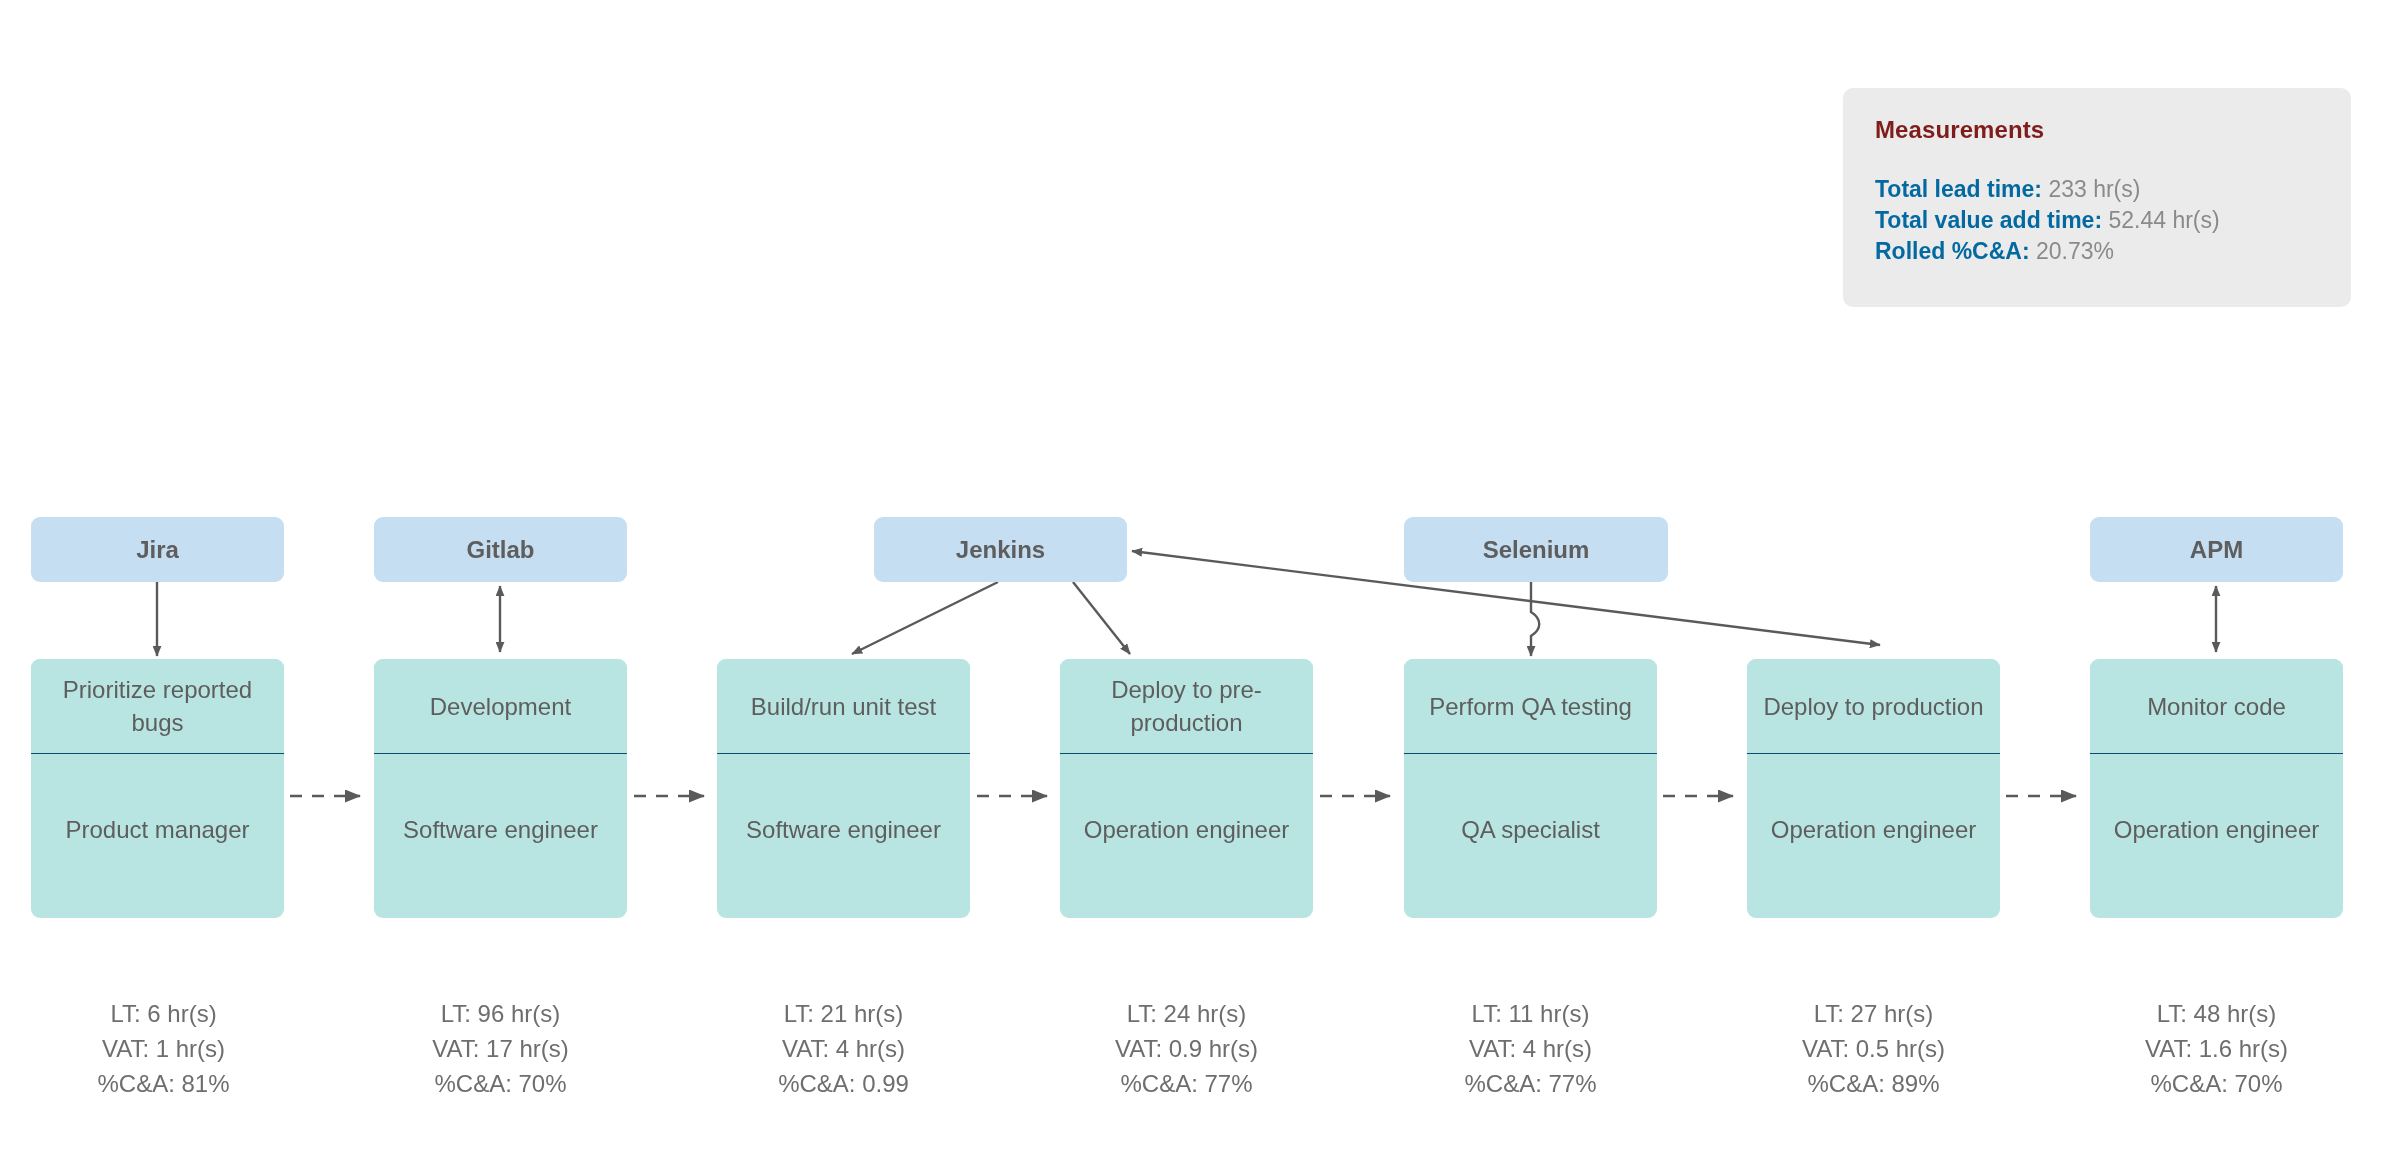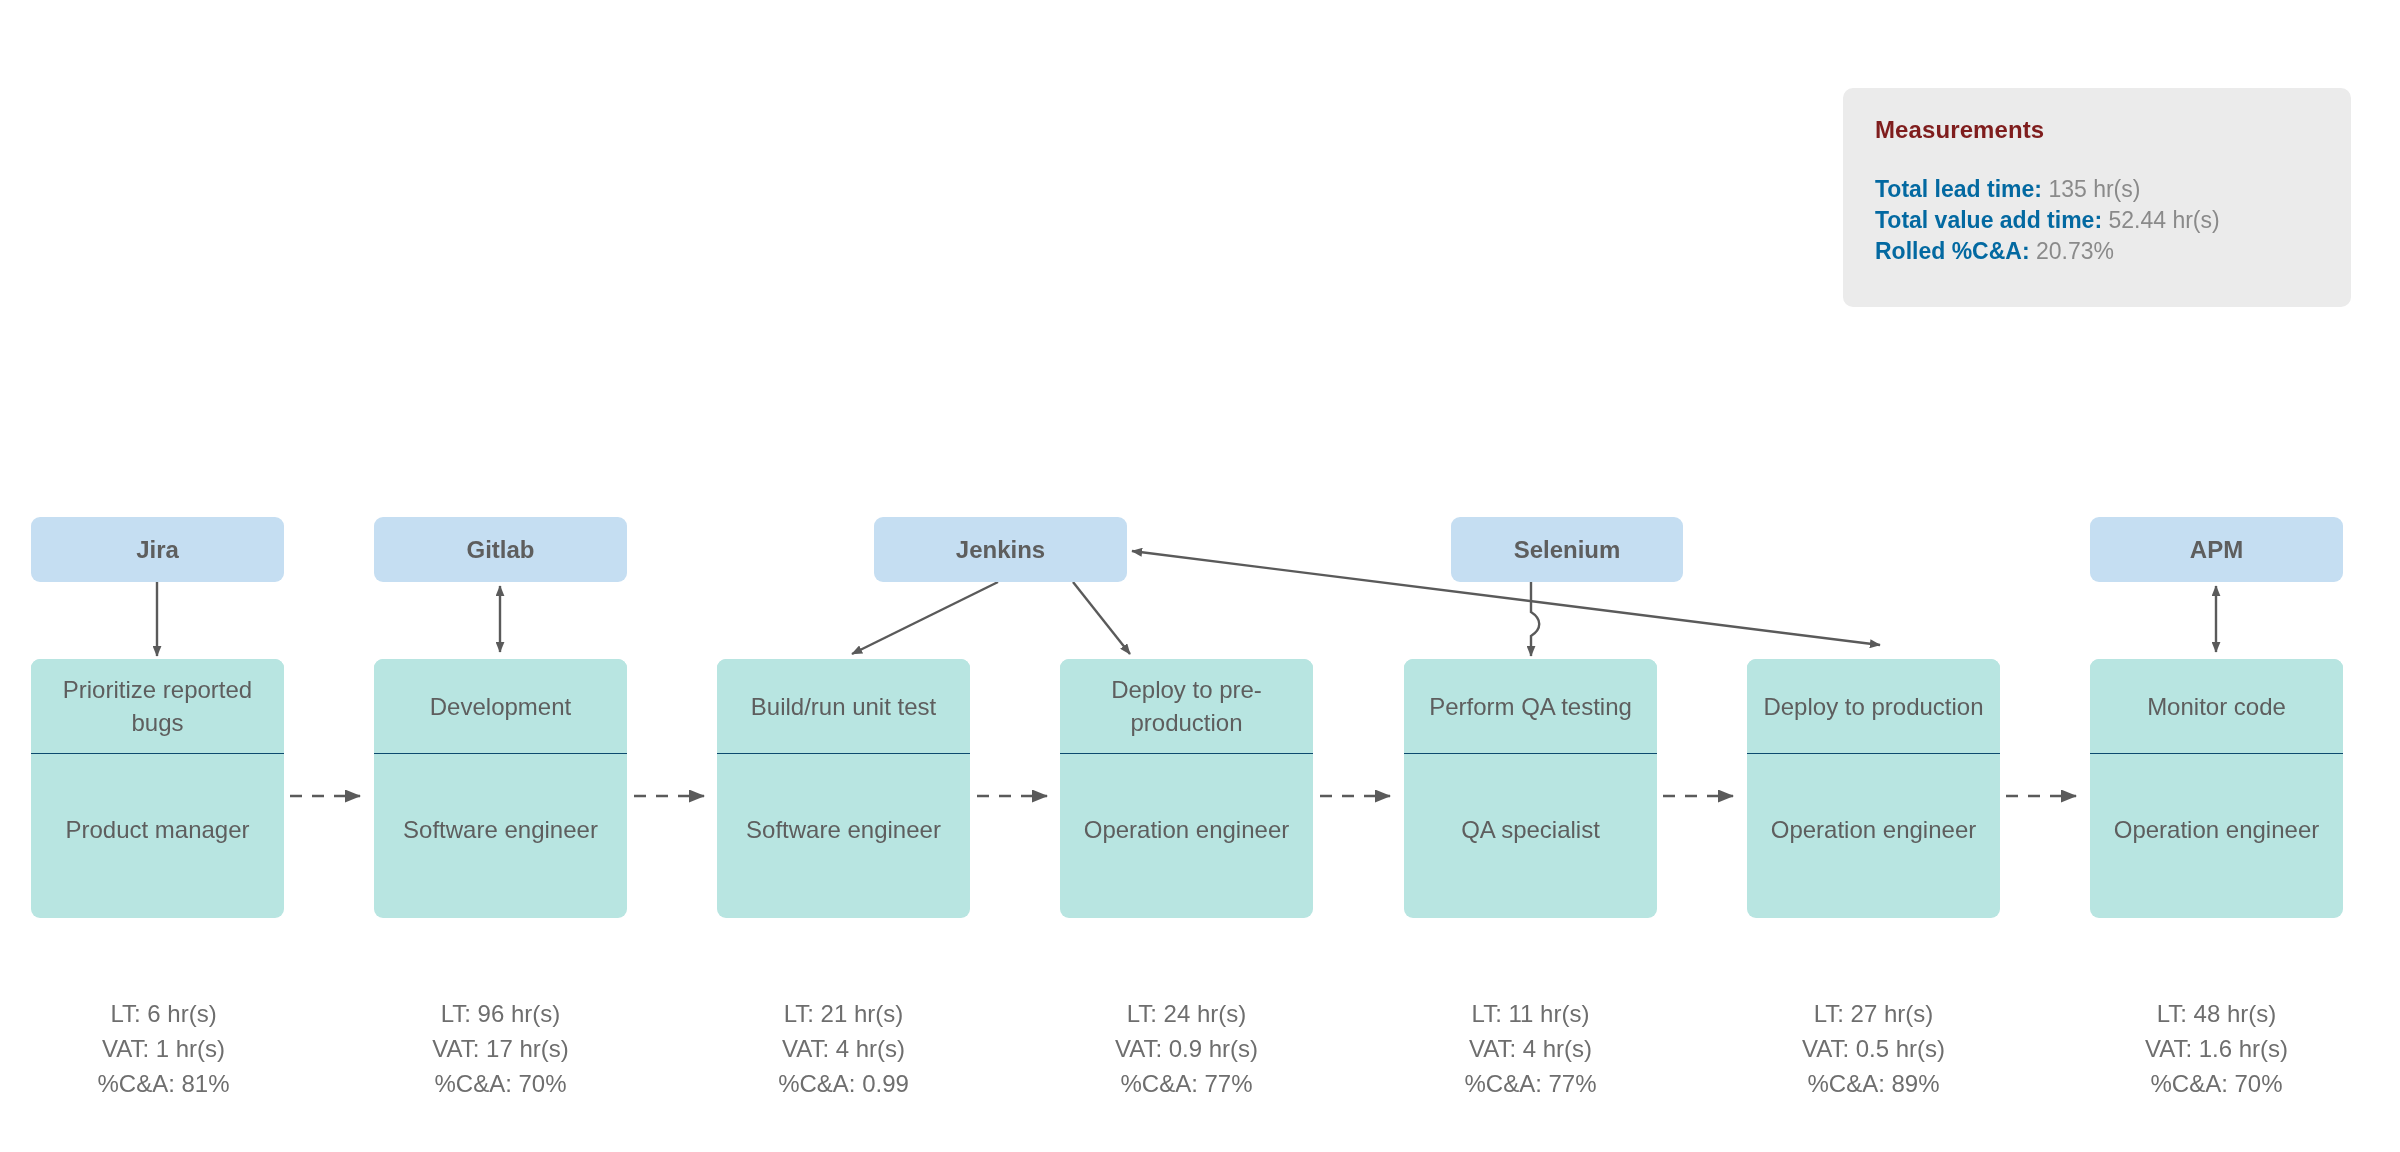--- a/index.html
+++ b/index.html
@@ -120,42 +120,42 @@
     </g>
     <g>
       <line x1="2006" y1="796" x2="2076" y2="796" stroke="#5a5a5a" stroke-width="2.6" stroke-dasharray="12 10" marker-end="url(#ahd)"></line>
     </g>
   </svg>
 
   <div class="measure-box" style="left:1843px;top:88px;width:508px;height:219px;">
     <div class="measure-title">Measurements</div>
     <div class="measure-line">
       <b>Total lead time:</b>
-      <span>135 hr(s)</span>
+      <span>233 hr(s)</span>
     </div>
     <div class="measure-line">
       <b>Total value add time:</b>
       <span>52.44 hr(s)</span>
     </div>
     <div class="measure-line">
       <b>Rolled %C&amp;A:</b>
       <span>20.73%</span>
     </div>
   </div>
 
   <div class="sys-node" style="left:31px;top:517px;width:253px;height:65px;">
     <span>Jira</span>
   </div>
   <div class="sys-node" style="left:374px;top:517px;width:253px;height:65px;">
     <span>Gitlab</span>
   </div>
   <div class="sys-node" style="left:874px;top:517px;width:253px;height:65px;">
     <span>Jenkins</span>
   </div>
-  <div class="sys-node" style="left:1404px;top:517px;width:232px;height:65px;margin-left:47px;">
+  <div class="sys-node" style="left:1404px;top:517px;width:264px;height:65px;">
     <span>Selenium</span>
   </div>
   <div class="sys-node" style="left:2090px;top:517px;width:253px;height:65px;">
     <span>APM</span>
   </div>
 
   <div class="proc" style="left:31px;top:659px;width:253px;height:259px;">
     <div class="cell top">Prioritize reported bugs</div>
     <div class="cell bot">Product manager</div>
   </div>

